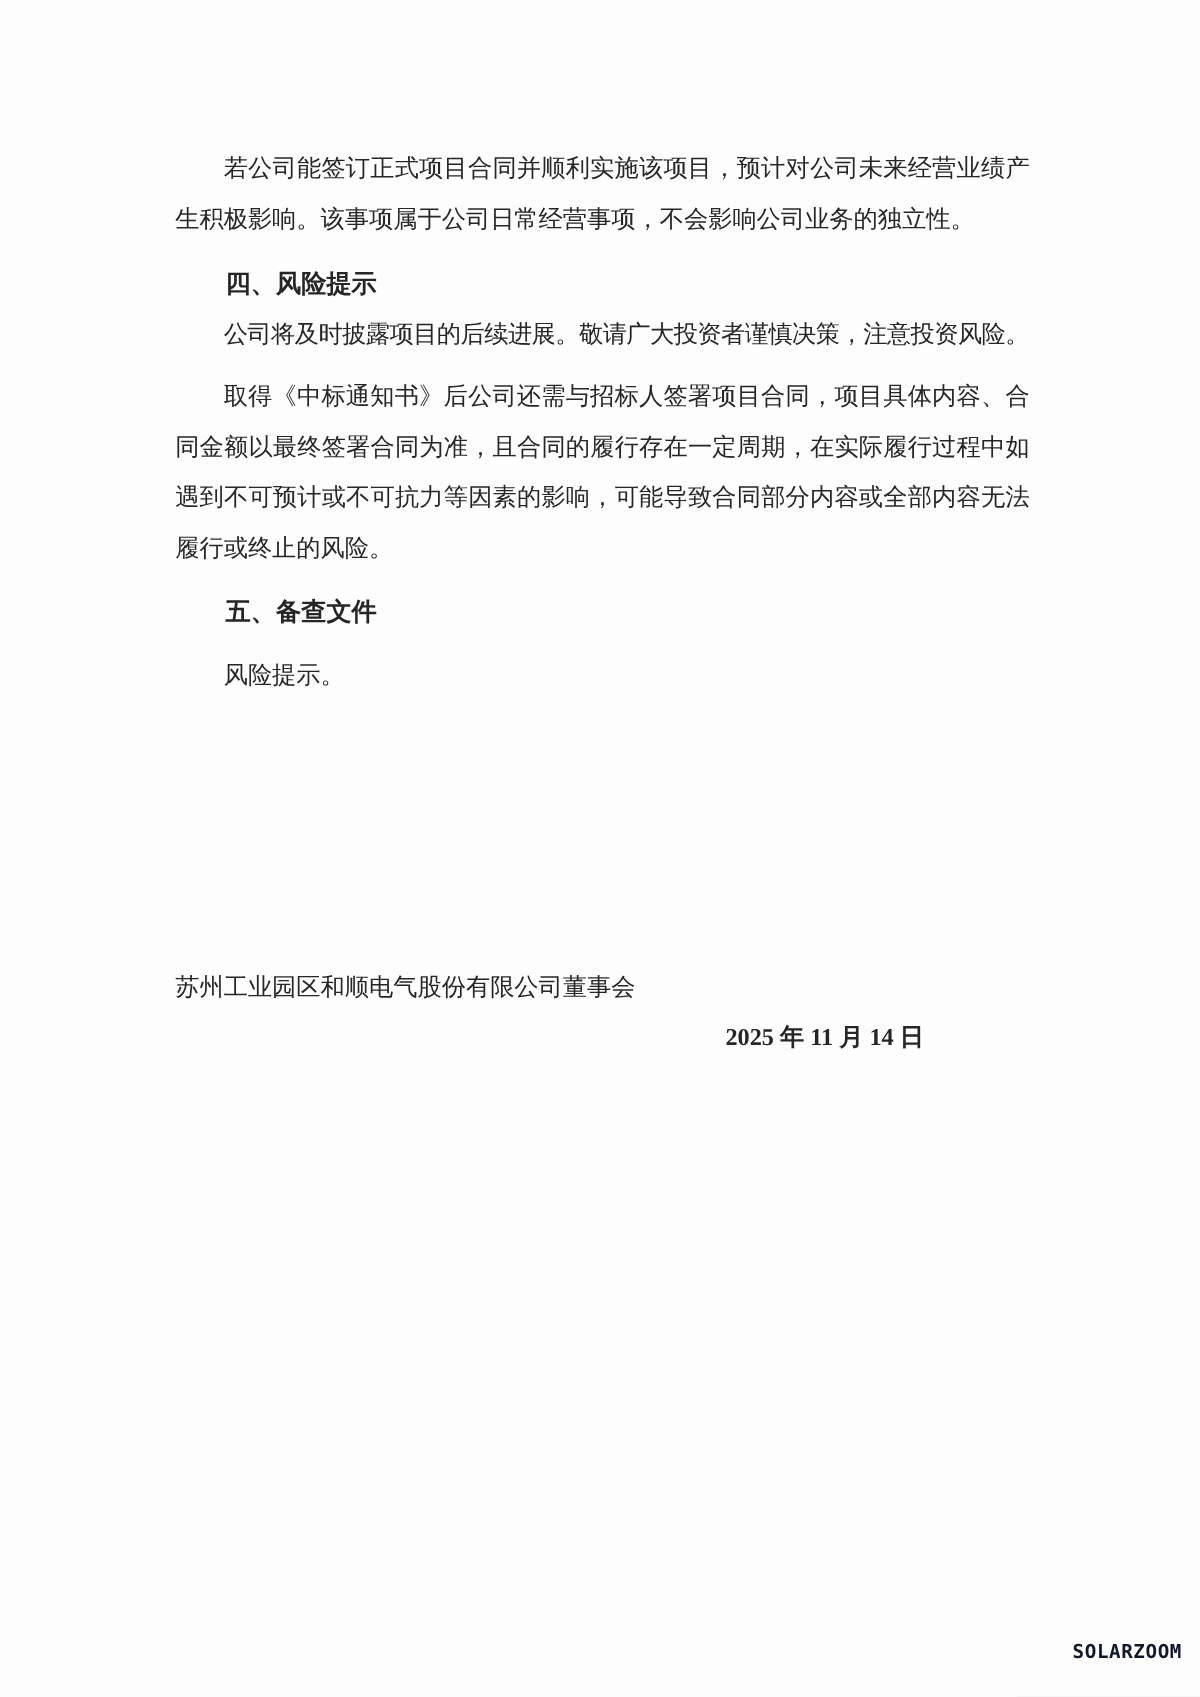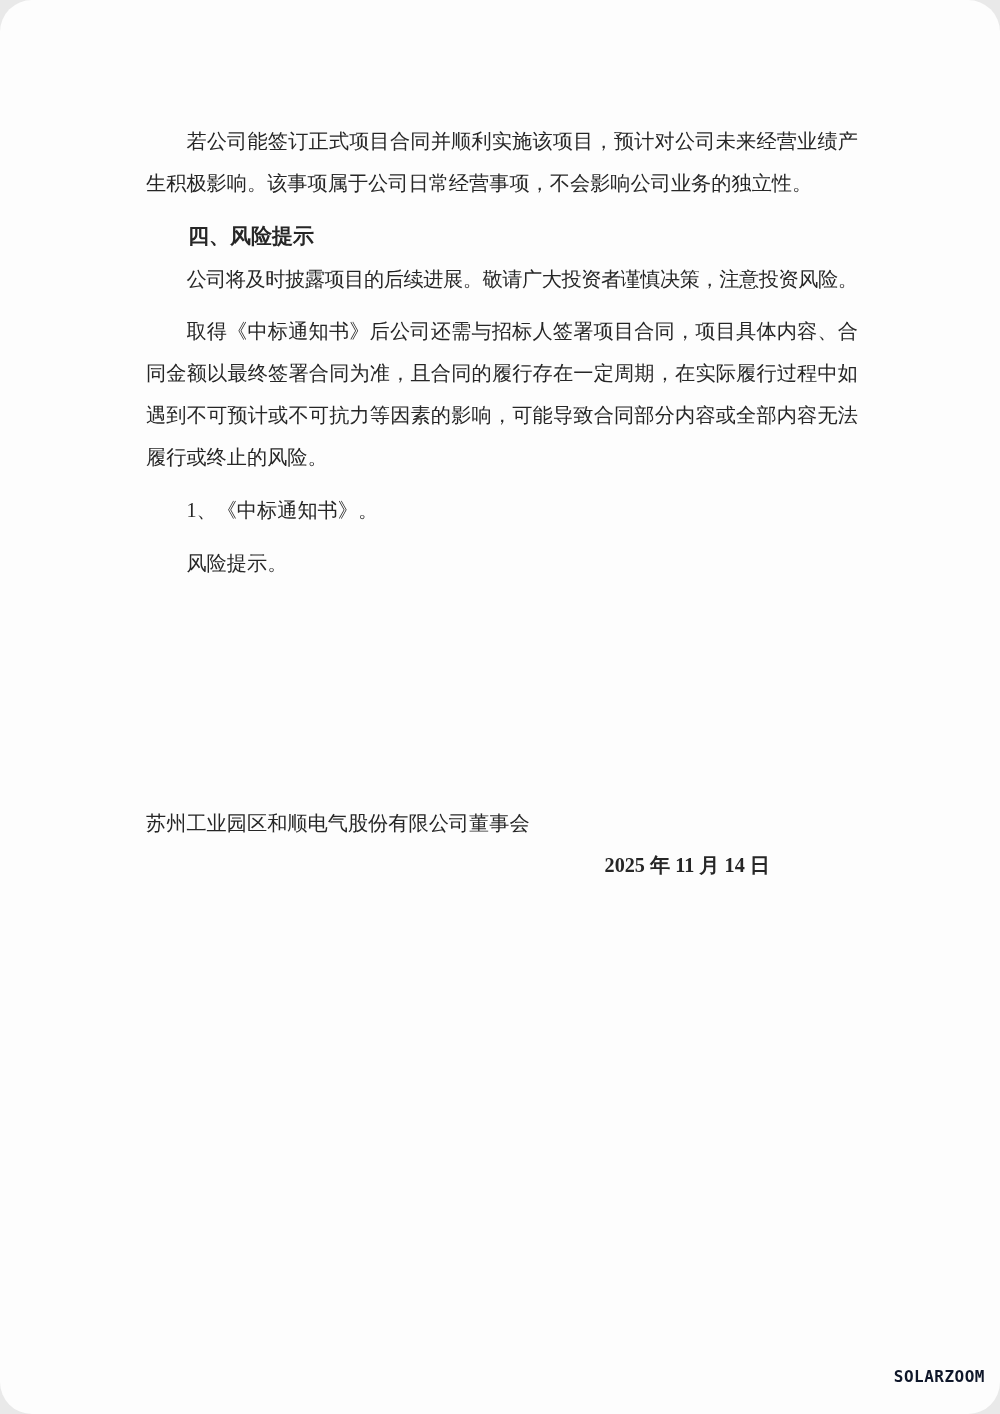--- a/index.html
+++ b/index.html
@@ -6,21 +6,20 @@
   html, body { background: #e9e9e9; }
   .page {
     position: relative;
     width: 1000px;
     height: 1414px;
     margin: 0 auto;
     background: #fdfdfd;
     overflow: hidden;
     font-family: "Liberation Serif", "DejaVu Serif", serif;
     color: #262626;
-    border-radius: 32px;
   }
   .content {
     position: absolute;
     left: 146px;
     top: 120px;
     width: 712px;
     font-size: 20.2px;
     line-height: 42px;
     text-align: justify;
   }
@@ -71,22 +70,22 @@
   <div class="content">
 
     <p class="para">若公司能签订正式项目合同并顺利实施该项目，预计对公司未来经营业绩产生积极影响。该事项属于公司日常经营事项，不会影响公司业务的独立性。</p>
 
     <h2 class="heading">四、风险提示</h2>
 
     <p class="para para-disclosure">公司将及时披露项目的后续进展。敬请广大投资者谨慎决策，注意投资风险。</p>
 
     <p class="para para-risk">取得《中标通知书》后公司还需与招标人签署项目合同，项目具体内容、合同金额以最终签署合同为准，且合同的履行存在一定周期，在实际履行过程中如遇到不可预计或不可抗力等因素的影响，可能导致合同部分内容或全部内容无法履行或终止的风险。</p>
 
+    <h2 class="heading">五、备查文件</h2>
 
-    <p class="para list-item">1、《中标通知书》。</p>
 
     <p class="para closing">风险提示。</p>
 
     <div class="signature">
       <div class="signature-company">苏州工业园区和顺电气股份有限公司董事会</div>
       <div class="signature-date">2025 年 11 月 14 日</div>
     </div>
 
   </div>
 

